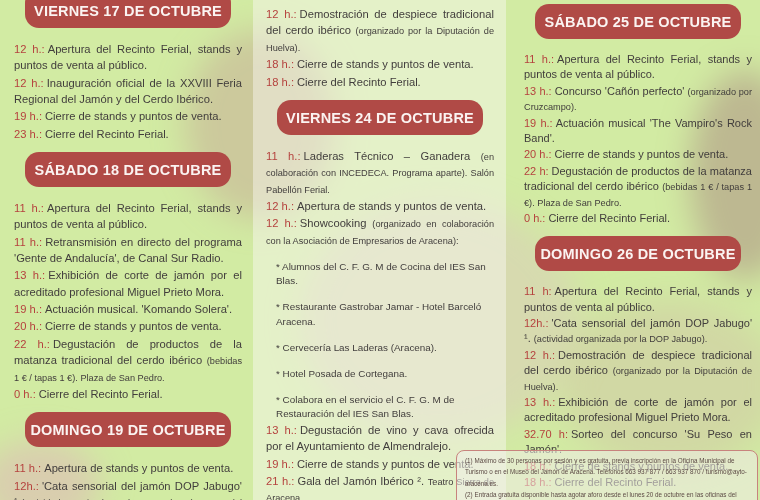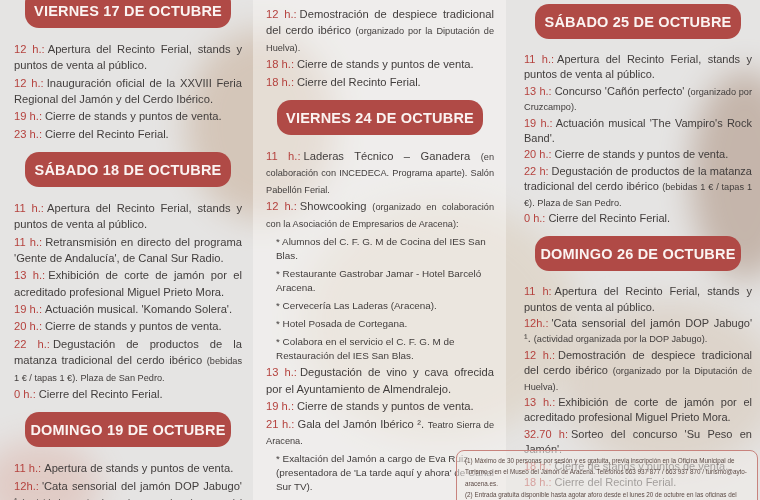--- a/index.html
+++ b/index.html
@@ -1,18 +1,18 @@
 <!DOCTYPE html>
 <html><head>
 <meta charset="utf-8">
 <style>
   html,body{margin:0;padding:0;background:#fff;}
   .page{
     position:relative;width:760px;height:500px;overflow:hidden;
-    background:#e5e5e5;
+    background:#bef264;
     font-family:"Liberation Sans","DejaVu Sans",sans-serif;
   }
   
   .blob{position:absolute;border-radius:50%;filter:blur(16px);}
   .blob.tan   {left:185px;top:30px;width:150px;height:190px;background:rgba(168,118,74,.55);}
   .blob.beige {left:300px;top:200px;width:280px;height:240px;background:rgba(208,183,146,.55);}
   .blob.brown {left:690px;top:70px;width:110px;height:210px;background:rgba(120,72,40,.6);}
   .blob.pink  {left:-20px;top:440px;width:120px;height:90px;background:rgba(214,152,136,.65);}
   .blob.warm  {left:560px;top:300px;width:220px;height:170px;background:rgba(188,148,104,.4);}
   .overlay{position:absolute;inset:0;background:rgba(230,227,225,.5);}
@@ -33,21 +33,21 @@
   #col-2 > .sec-header:first-child{margin-top:4px;}
 
   .item{
     margin:0 0 1px;font-size:11.2px;line-height:1.46;color:#413d3c;
     text-align:justify;
   }
   #col-2 .item{font-size:11px;line-height:1.4;}
   .t-time{color:#b5423e;font-weight:normal;margin-right:3px;}
   .t-small{font-size:9.2px;}
   .sub{
-    margin:4px 0 1px 10px;font-size:9.9px;line-height:1.42;color:#413d3c;
+    margin:12px 0 1px 10px;font-size:9.9px;line-height:1.42;color:#413d3c;
   }
   .footnote-box{
     position:absolute;left:456px;top:450px;width:284px;
     border:1px solid #c8837d;border-radius:8px;
     padding:4px 8px;background:rgba(240,236,234,.55);
     font-size:6.3px;line-height:1.8;color:#5c4a45;
   }
   .footnote-box p{margin:0;}
 </style>
 </head>
@@ -79,20 +79,21 @@
       <div class="sec-header"><span>DOMINGO 19 DE OCTUBRE</span></div>
       <p class="item"><span class="t-time">11 h.:</span><span class="t-text">Apertura de stands y puntos de venta.</span></p>
       <p class="item"><span class="t-time">12h.:</span><span class="t-text">'Cata sensorial del jamón DOP Jabugo' ¹</span> <span class="t-small">(actividad organizada por la DOP Jabugo). Museo del Jamón de Aracena.</span></p>
     </div>
   <div class="col" id="col-1">
       <p class="item"><span class="t-time">12 h.:</span><span class="t-text">Demostración de despiece tradicional del cerdo ibérico</span> <span class="t-small">(organizado por la Diputación de Huelva).</span></p>
       <p class="item"><span class="t-time">18 h.:</span><span class="t-text">Cierre de stands y puntos de venta.</span></p>
       <p class="item"><span class="t-time">18 h.:</span><span class="t-text">Cierre del Recinto Ferial.</span></p>
       <div class="sec-header"><span>VIERNES 24 DE OCTUBRE</span></div>
       <p class="item"><span class="t-time">11 h.:</span><span class="t-text">Laderas Técnico – Ganadera</span> <span class="t-small">(en colaboración con INCEDECA. Programa aparte). Salón Pabellón Ferial.</span></p>
+      <p class="item"><span class="t-time">12 h.:</span><span class="t-text">Apertura de stands y puntos de venta.</span></p>
       <p class="item"><span class="t-time">12 h.:</span><span class="t-text">Showcooking</span> <span class="t-small">(organizado en colaboración con la Asociación de Empresarios de Aracena):</span></p>
       <p class="sub">* Alumnos del C. F. G. M de Cocina del IES San Blas.</p>
       <p class="sub">* Restaurante Gastrobar Jamar - Hotel Barceló Aracena.</p>
       <p class="sub">* Cervecería Las Laderas (Aracena).</p>
       <p class="sub">* Hotel Posada de Cortegana.</p>
       <p class="sub">* Colabora en el servicio el C. F. G. M de Restauración del IES San Blas.</p>
       <p class="item"><span class="t-time">13 h.:</span><span class="t-text">Degustación de vino y cava ofrecida por el Ayuntamiento de Almendralejo.</span></p>
       <p class="item"><span class="t-time">19 h.:</span><span class="t-text">Cierre de stands y puntos de venta.</span></p>
       <p class="item"><span class="t-time">21 h.:</span><span class="t-text">Gala del Jamón Ibérico ².</span> <span class="t-small">Teatro Sierra de Aracena.</span></p>
       <p class="sub">* Exaltación del Jamón a cargo de Eva Ruiz (presentadora de 'La tarde aquí y ahora' de Canal Sur TV).</p>

